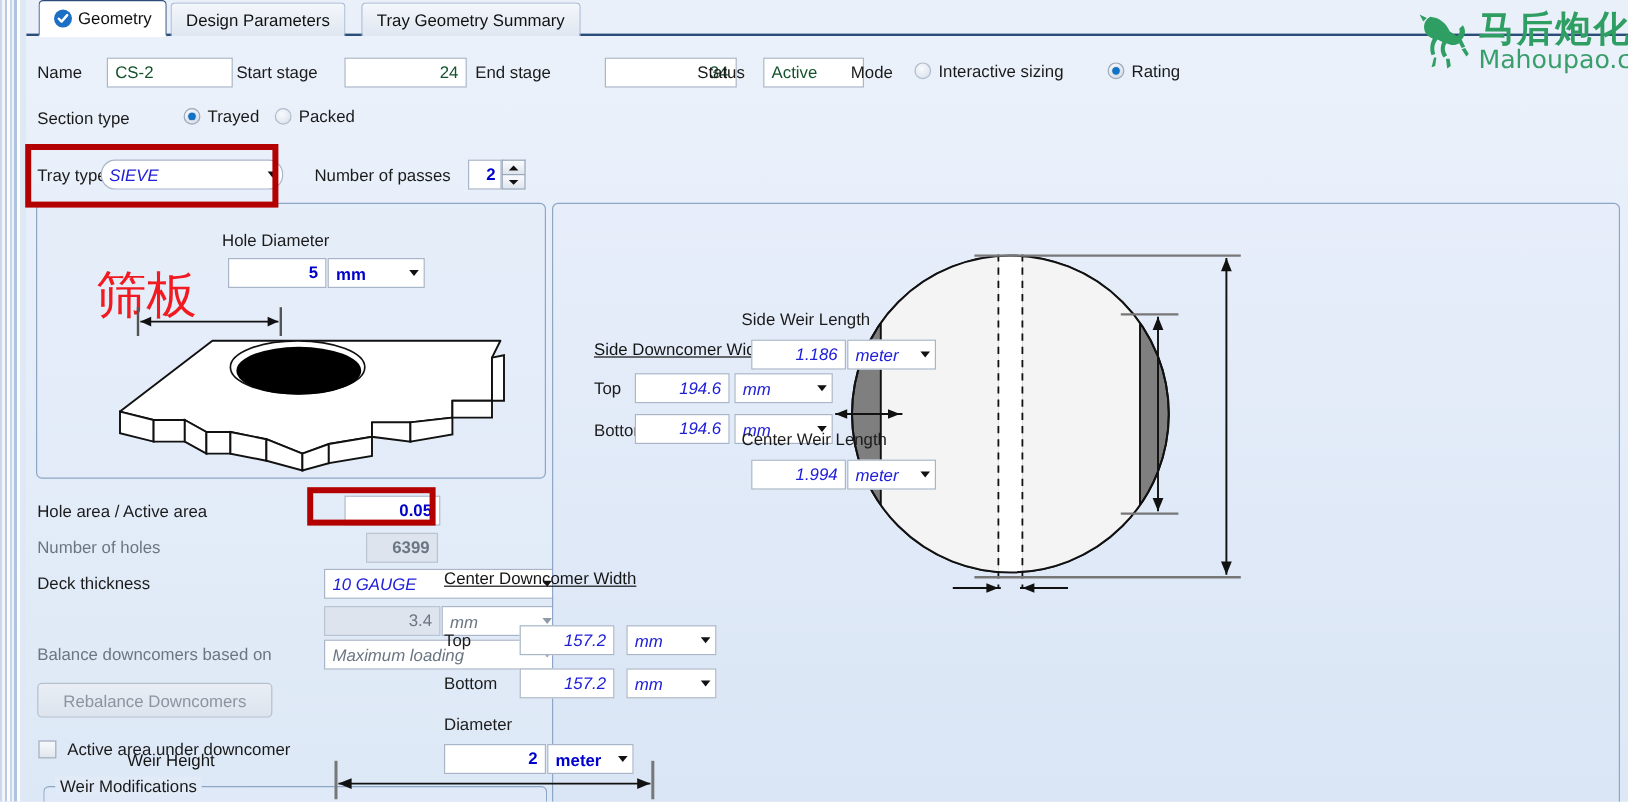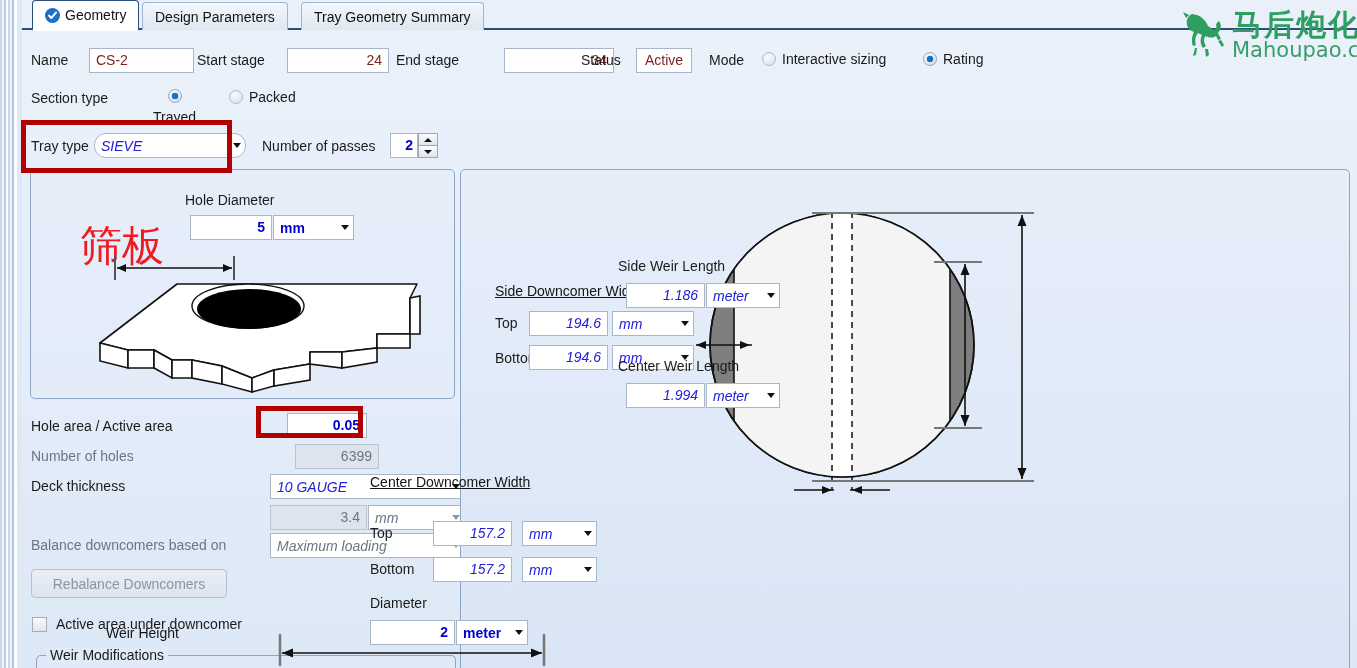--- a/index.html
+++ b/index.html
@@ -52,21 +52,21 @@
      background:linear-gradient(to bottom,#eaf1fa 0%,#e6eefa 40%,#dde8f6 100%);}
 
   
   .lbl{position:absolute;font-size:14px;color:#1b1b1b;white-space:nowrap;}
   .txtbox{position:absolute;box-sizing:border-box;background:#fff;
      border:1px solid #a9b6c9;height:25px;line-height:23px;
      font-size:14px;padding:0 6px;}
   .txtbox.num{text-align:right;}
   .val-blue{color:#0000cc;font-weight:bold;}
   .val-blue-i{color:#2020d8;font-style:italic;}
-  .val-black{color:#7f1d1d;}
+  .val-black{color:#14532d;}
   .disabled{background:#dde4ee;color:#6b7683;border-color:#b9c3d1;}
 
   
   .radio{position:absolute;display:flex;align-items:center;gap:6px;font-size:14px;white-space:nowrap;}
   .rdot{width:14px;height:14px;border-radius:50%;box-sizing:border-box;
      background:radial-gradient(circle at 40% 35%,#ffffff,#e2e8f0 60%,#c6cedb 100%);
      border:1px solid #9aa7b8;flex:0 0 auto;position:relative;}
   .rdot.on::after{content:"";position:absolute;left:3px;top:3px;width:6px;height:6px;
      border-radius:50%;background:#1073c6;box-shadow:0 0 1px #0a4f8c;}
   .rdot.off{opacity:.72;}
@@ -185,46 +185,46 @@
     <div class="txtbox num" style="left:265px;top:18px;width:102px;">
       <span class="val-black">24</span>
     </div>
 
     <span class="lbl" style="left:374px;top:22px;">End stage</span>
     <div class="txtbox num" style="left:450px;top:18px;width:110px;margin-left:32px;">
       <span class="val-black">34</span>
     </div>
 
     <span class="lbl" style="left:559px;top:22px;">Status</span>
-    <div class="txtbox" style="left:614px;top:18px;width:56px;text-align:center;">
+    <div class="txtbox" style="left:614px;top:18px;width:84px;">
       <span class="val-black">Active</span>
     </div>
 
     <span class="lbl" style="left:687px;top:22px;">Mode</span>
     <div class="radio" style="left:740px;top:21px;text-align:center;">
       <span class="rdot off"></span>
       <span>Interactive sizing</span>
     </div>
     <div class="radio" style="left:901px;top:21px;">
       <span class="rdot on"></span>
       <span>Rating</span>
     </div>
 
     <span class="lbl" style="left:9px;top:60px;">Section type</span>
-    <div class="radio" style="left:131px;top:59px;flex-direction:column;">
+    <div class="radio" style="left:131px;top:59px;">
       <span class="rdot on"></span>
       <span>Trayed</span>
     </div>
     <div class="radio" style="left:207px;top:59px;">
       <span class="rdot off"></span>
       <span>Packed</span>
     </div>
 
     <span class="lbl" style="left:9px;top:108px;">Tray type</span>
-    <div class="dd" style="left:72px;top:103px;width:152px;border-radius:12px;">
+    <div class="dd" style="left:62px;top:103px;width:152px;border-radius:12px;">
       <span class="dtext val-blue-i">SIEVE</span>
       <span class="arw">
           <i class="caret"></i>
         </span>
     </div>
 
     <span class="lbl" style="left:240px;top:108px;">Number of passes</span>
     <div class="spin" style="left:368px;top:103px;">
       <div class="sbox val-blue">2</div>
       <div class="btns">
@@ -282,21 +282,21 @@
         <ellipse cx="187" cy="61" rx="52" ry="20" fill="#000000"></ellipse>
       </svg>
     </div>
 
     <span class="lbl" style="left:9px;top:388px;">Hole area / Active area</span>
     <div class="txtbox num" style="left:265px;top:383px;width:80px;padding-left:20px;">
       <span class="val-blue">0.05</span>
     </div>
 
     <span class="lbl" style="left:9px;top:418px;color:#6b7683;">Number of holes</span>
-    <div class="txtbox num disabled" style="left:273px;top:414px;width:84px;">
+    <div class="txtbox num disabled" style="left:283px;top:414px;width:60px;font-weight:bold;">
       <span>6399</span>
     </div>
 
     <span class="lbl" style="left:9px;top:448px;">Deck thickness</span>
     <div class="dd" style="left:248px;top:444px;width:195px;">
       <span class="dtext val-blue-i">10 GAUGE</span>
       <span class="arw">
           <i class="caret"></i>
         </span>
     </div>

